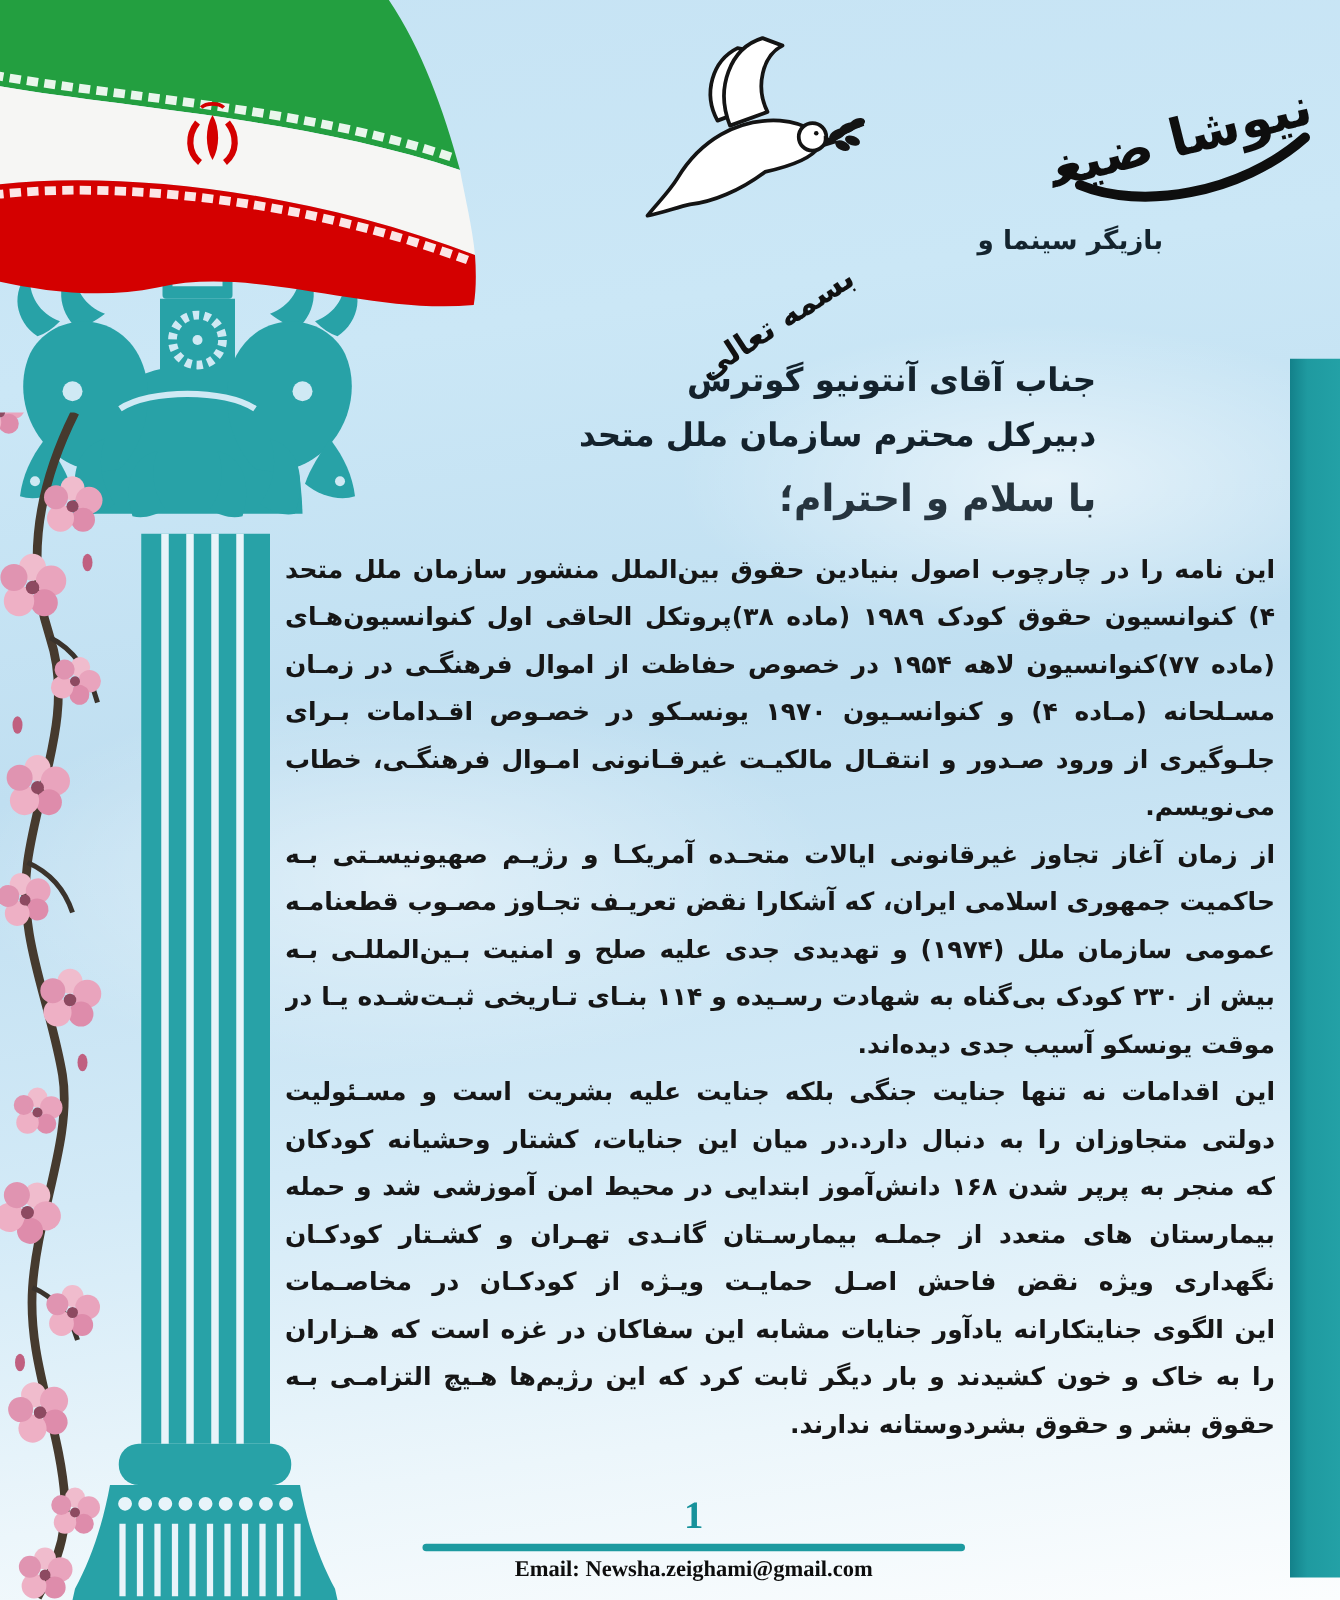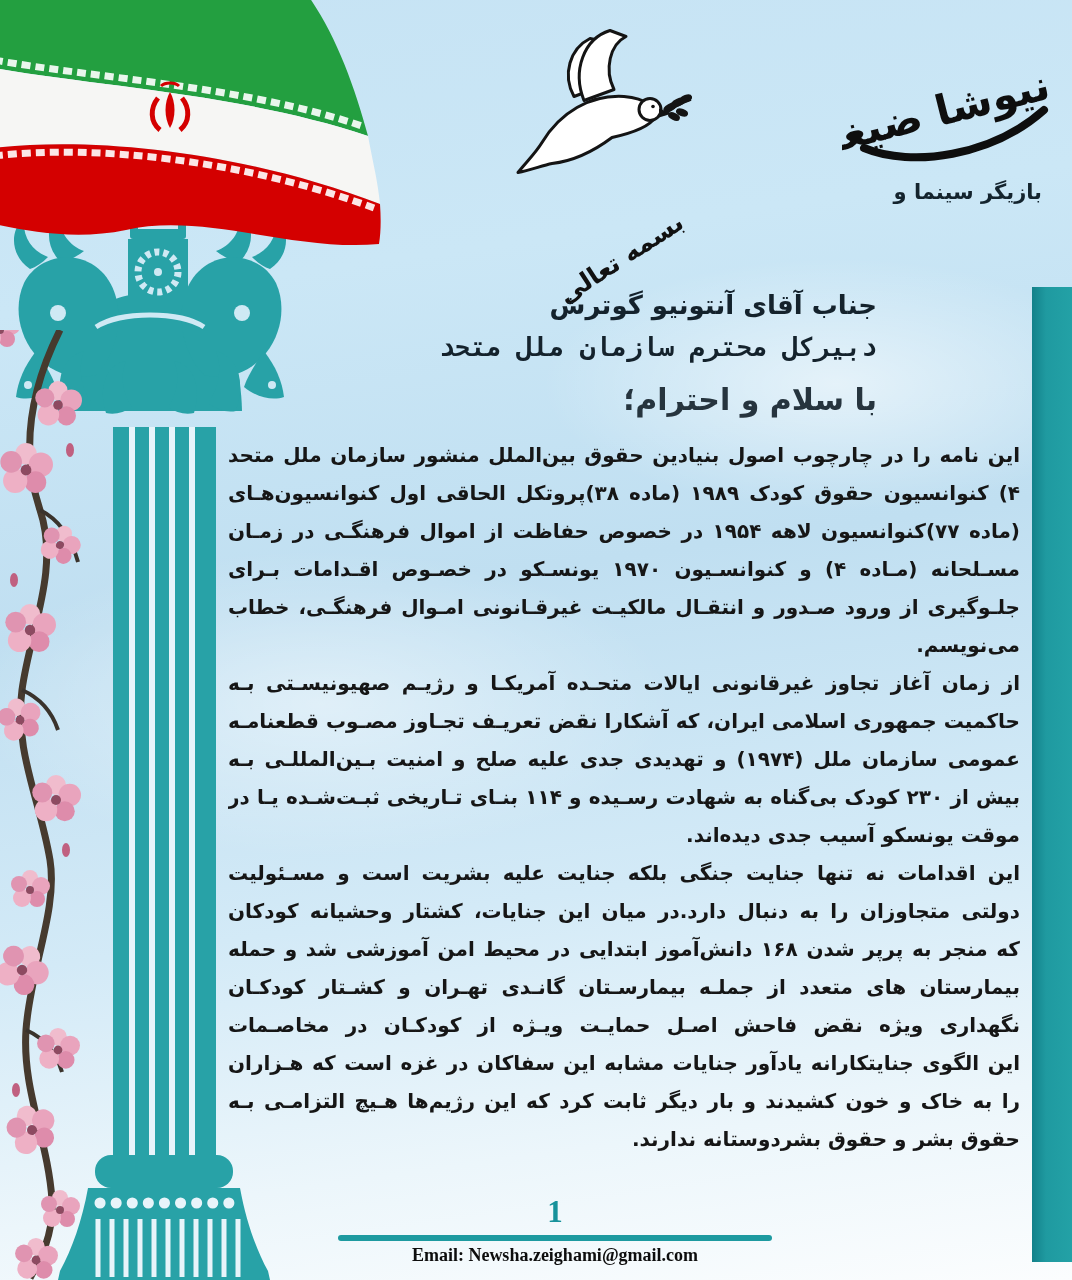--- a/index.html
+++ b/index.html
@@ -13,29 +13,29 @@
   }
   
   .flag{position:absolute; left:-6px; top:-10px; width:410px; height:300px; z-index:3;}
   .dove{position:absolute; left:512px; top:22px; width:180px; height:155px; z-index:2;}
   .column{position:absolute; left:0; top:205px; width:300px; height:1075px; z-index:1;}
   .blossoms{position:absolute; left:0; top:330px; width:120px; height:950px; z-index:2;}
   .right-bar{position:absolute; left:1032px; top:287px; width:40px; height:975px; z-index:1;
     background:linear-gradient(90deg,#13818a 0%, #1f9aa0 35%, #23a1a6 100%);}
   
   .sig{position:absolute; left:842px; top:36px; width:220px; height:145px; z-index:4;}
-  .sig-titles{position:absolute; right:30px; top:178px; width:260px; text-align:right;
+  .sig-titles{position:absolute; right:30px; top:178px; width:260px; text-align:left;
     direction:rtl; z-index:4; color:#14242e; font-weight:bold; font-size:21px; line-height:29px;}
   .besmele{position:absolute; left:520px; top:232px; width:160px; height:100px; z-index:4;}
   .besmele span{display:inline-block; transform:rotate(-33deg) translate(18px,26px);
     font-size:25px; font-weight:bold; color:#111; direction:rtl;}
   
   .recipient{position:absolute; right:195px; top:288px; text-align:right; direction:rtl; z-index:4;}
   .recipient .r1,.recipient .r2{font-size:26px; line-height:34px; font-weight:bold; color:#14222c;margin-left:28px;}
-  .recipient .r2{margin-top:10px;font-family:Liberation Mono, monospace;}
+  .recipient .r2{margin-top:10px;}
   .recipient .sal{margin-top:16px; font-size:30px; font-weight:600; color:#26343e;}
   
   .letter{position:absolute; left:228px; top:436px; width:792px; z-index:4;
     direction:rtl; color:#161616; font-size:20px; font-weight:700;}
   .bl{height:38px; line-height:38px; overflow:hidden;
     text-align:justify; text-align-last:justify;}
   .bl.e{text-align-last:right;}
   
   .footer{position:absolute; left:338px; top:1194px; width:434px; z-index:4; text-align:center;}
   .pageno{font-family:"Liberation Serif", serif; font-weight:bold; font-size:31px;

